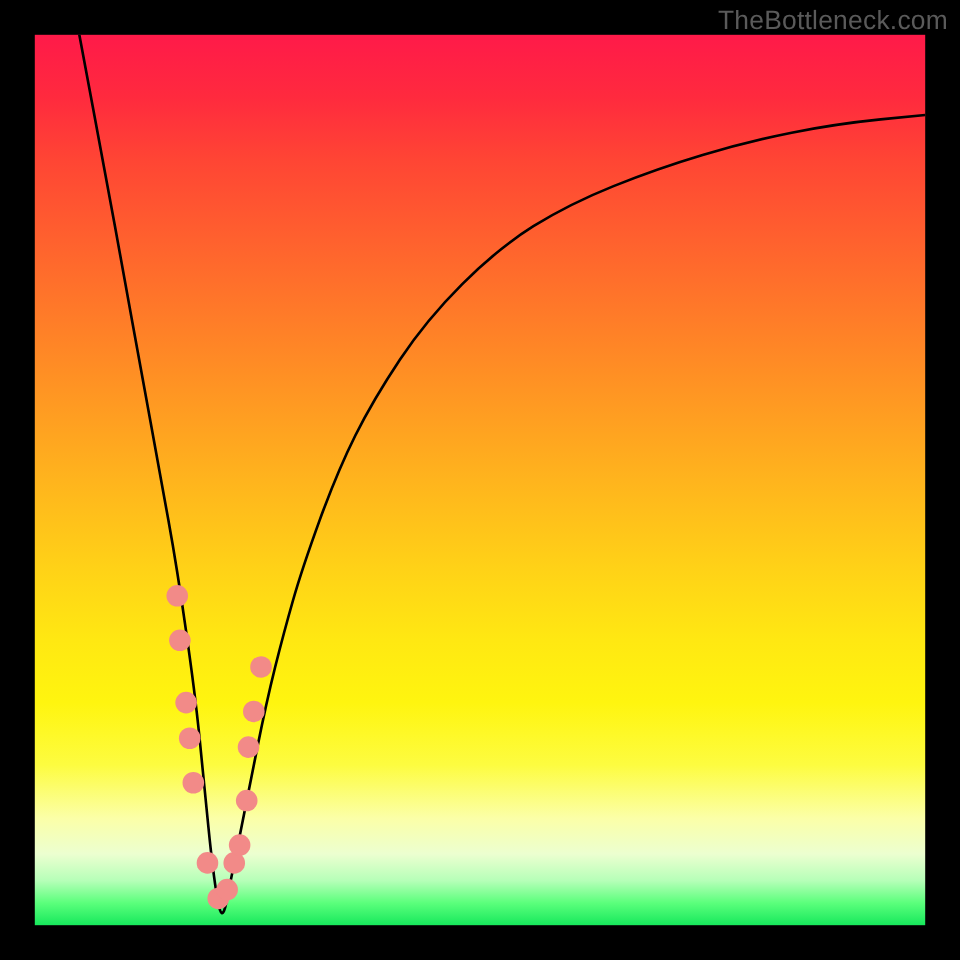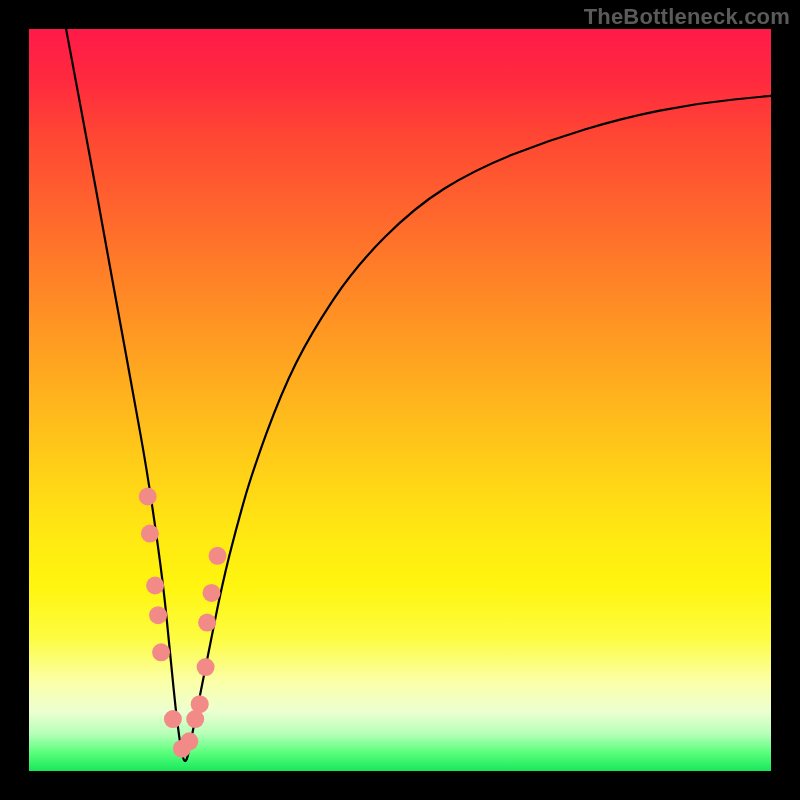--- a/index.html
+++ b/index.html
@@ -49,21 +49,21 @@
     left: 0;
     width: 742px;
     height: 742px;
   }
   .watermark {
     position: absolute;
     top: 4px;
     right: 10px;
     color: #5a5a5a;
     font-size: 22px;
-    font-weight: 700;
+    font-weight: 400;
     letter-spacing: 0.2px;
     text-align: center;
   }
 </style>
 </head>
 <body>
 
 <div class="frame">
   <div class="plot">
     <svg class="curve" viewBox="0 0 742 742" preserveAspectRatio="none">

